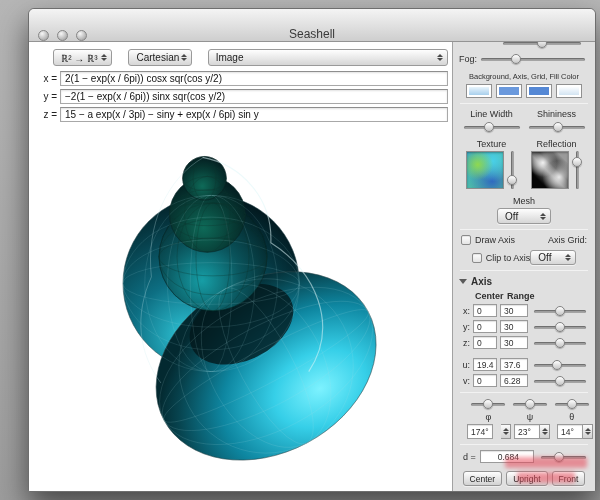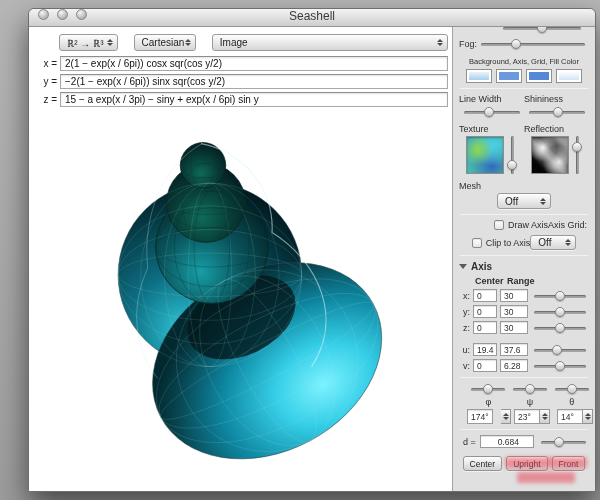--- a/index.html
+++ b/index.html
@@ -1,25 +1,25 @@
 <!DOCTYPE html>
 <html><head>
 <meta charset="utf-8">
 <style>
 *{margin:0;padding:0;box-sizing:border-box}
 html,body{width:600px;height:500px;overflow:hidden}
 body{background:linear-gradient(#b6b6b6,#9c9c9c);font-family:"Liberation Sans",sans-serif;position:relative;-webkit-font-smoothing:antialiased}
 .window{position:absolute;left:28px;top:8px;width:568px;height:484px;background:#e2e2e2;border:1px solid #6e6e6e;border-radius:6px 6px 2px 2px;box-shadow:0 14px 30px rgba(0,0,0,.55);display:flex;flex-direction:column;overflow:hidden}
-.titlebar{height:18px;background:linear-gradient(#f4f4f4,#cecece);border-bottom:1px solid #949494;border-radius:5px 5px 0 0;display:flex;align-items:flex-start;position:relative;flex:0 0 auto}
+.titlebar{height:33px;background:linear-gradient(#f4f4f4,#cecece);border-bottom:1px solid #949494;border-radius:5px 5px 0 0;display:flex;align-items:flex-end;position:relative;flex:0 0 auto}
 .lights{display:flex;gap:8px;margin-left:9px;z-index:2}
 .light{width:11px;height:11px;border-radius:50%;background:radial-gradient(circle at 35% 30%,#f6f6f6,#aeaeae 75%);border:1px solid #868686}
 .wtitle{position:absolute;left:0;right:0;text-align:center;font-size:12px;color:#3a3a3a}
 .content{flex:1;display:flex;min-height:0}
 .leftpane{width:424px;background:#fff;border-right:1px solid #a2a2a2;display:flex;flex-direction:column}
-.toolbar{display:flex;gap:16px;padding:7px 4px 5px 30px}
+.toolbar{display:flex;gap:16px;padding:7px 4px 5px 24px}
 .popup{height:17px;border:1px solid #9a9a9a;border-radius:3px;background:linear-gradient(#fefefe,#d6d6d6);display:flex;align-items:center;font-size:10px;color:#222;padding-left:7px;box-shadow:0 1px 0 rgba(255,255,255,.6)}
 .ud{display:flex;flex-direction:column;gap:1px;margin-left:auto;margin-right:4px}
 .ud i{width:0;height:0;border-left:3px solid transparent;border-right:3px solid transparent;display:block}
 .ud .up{border-bottom:3px solid #4a4a4a}
 .ud .dn{border-top:3px solid #4a4a4a}
 .eqs{padding:0 4px 4px 8px}
 .eqrow{display:flex;align-items:center;margin-bottom:3px}
 .eqlabel{width:20px;text-align:right;font-size:10px;color:#222;margin-right:3px}
 .eqfield{flex:1;height:15px;border:1px solid #a8a8a8;border-top-color:#8e8e8e;background:#fff;font-size:10px;color:#111;display:flex;align-items:center;padding-left:4px;box-shadow:inset 0 1px 2px rgba(0,0,0,.12)}
 .canvas{flex:1;position:relative;background:#fff;overflow:hidden}
@@ -33,21 +33,21 @@
 .vslider .track{position:absolute;top:0;bottom:0;left:4px;width:3px;background:#a4a4a4;border-radius:2px;box-shadow:inset 1px 0 1px rgba(0,0,0,.35)}
 .vslider .knob{position:absolute;left:0;width:10px;height:10px;border-radius:50%;background:linear-gradient(#fff,#c6c6c6);border:1px solid #828282;box-shadow:0 1px 1px rgba(0,0,0,.25)}
 .divider{height:1px;background:#c2c2c2;border-bottom:1px solid #f2f2f2;margin:5px 1px}
 .cswatches{display:flex;gap:4px;justify-content:center;margin-top:3px}
 .well{width:26px;height:14px;border:1px solid #909090;background:#fff;padding:2px}
 .well i{display:block;width:100%;height:100%}
 .sw1{background:linear-gradient(#e8f4fc,#a8cfec)}
 .sw2{background:#6a99dd}
 .sw3{background:#5588d5}
 .sw4{background:linear-gradient(#fbfdff,#d3e4f2)}
-.twocol{display:flex;}
+.twocol{display:flex;text-align:center}
 .twocol>div{flex:1}
 .collabel{display:block;margin-bottom:2px}
 .thumb{width:38px;height:38px;border:1px solid #8e8e8e;box-shadow:inset 0 1px 2px rgba(0,0,0,.3)}
 .texthumb{background:radial-gradient(circle at 30% 35%,#8fd84f,rgba(0,0,0,0) 45%),radial-gradient(circle at 72% 25%,#49d0e8,rgba(0,0,0,0) 55%),radial-gradient(circle at 70% 80%,#2f68c0,rgba(0,0,0,0) 60%),linear-gradient(135deg,#3aa8c8,#5cc890)}
 .refthumb{background:radial-gradient(circle at 30% 30%,#f2f2f2,rgba(0,0,0,0) 40%),radial-gradient(circle at 75% 70%,#e8e8e8,rgba(0,0,0,0) 45%),linear-gradient(45deg,#050505 20%,#7a7a7a 45%,#161616 60%,#9a9a9a 85%)}
 .texgroup{display:flex;align-items:flex-end;gap:3px}
 .minifield{height:13px;border:1px solid #9a9a9a;background:#fff;font-size:8.5px;display:flex;align-items:center;padding-left:3px;box-shadow:inset 0 1px 1px rgba(0,0,0,.12)}
 .cb{width:10px;height:10px;border:1px solid #8a8a8a;border-radius:2px;background:linear-gradient(#fff,#e4e4e4);box-shadow:inset 0 1px 1px rgba(0,0,0,.1);margin-right:4px;flex:0 0 auto}
 .btn{height:15px;border:1px solid #949494;border-radius:3px;background:linear-gradient(#fefefe,#d2d2d2);font-size:8.5px;color:#222;display:flex;align-items:center;padding:0 6px;box-shadow:0 1px 0 rgba(255,255,255,.5)}
 .disc{width:0;height:0;border-left:4px solid transparent;border-right:4px solid transparent;border-top:5px solid #5a5a5a;margin-right:4px}
@@ -272,21 +272,21 @@
             <span class="ud">
                 <i class="up"></i>
                 <i class="dn"></i>
               </span>
           </div>
         </div>
       </div>
 
       <div class="divider"></div>
 
-      <div class="row" style="justify-content:flex-end;padding:0 2px">
+      <div class="row" style="justify-content:space-between;padding:0 2px">
         <span class="row">
           <span class="cb"></span>
           <span>Draw Axis</span>
         </span>
         <span>Axis Grid:</span>
       </div>
       <div class="row" style="justify-content:center;padding:0 2px;margin-top:5px">
         <span class="row">
           <span class="cb"></span>
           <span>Clip to Axis</span>

